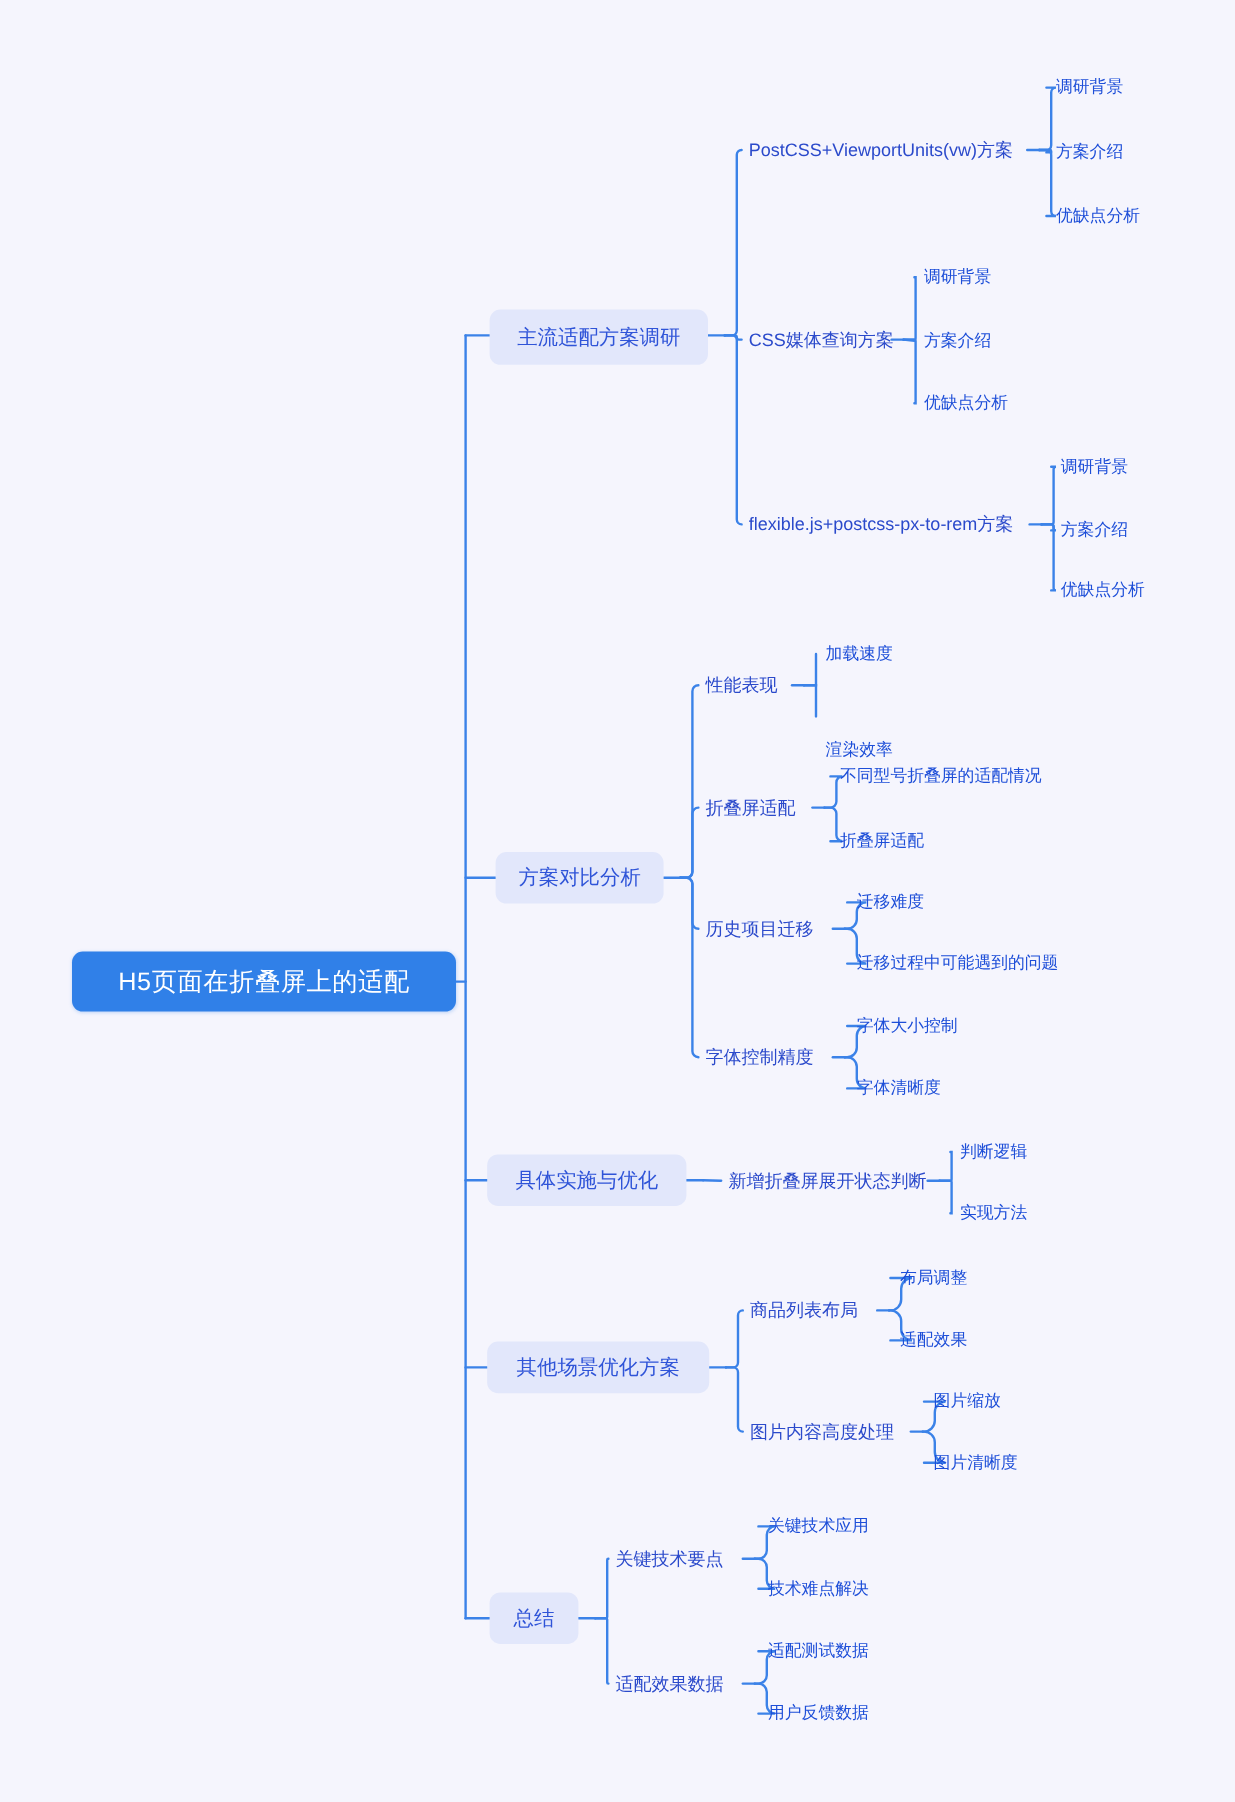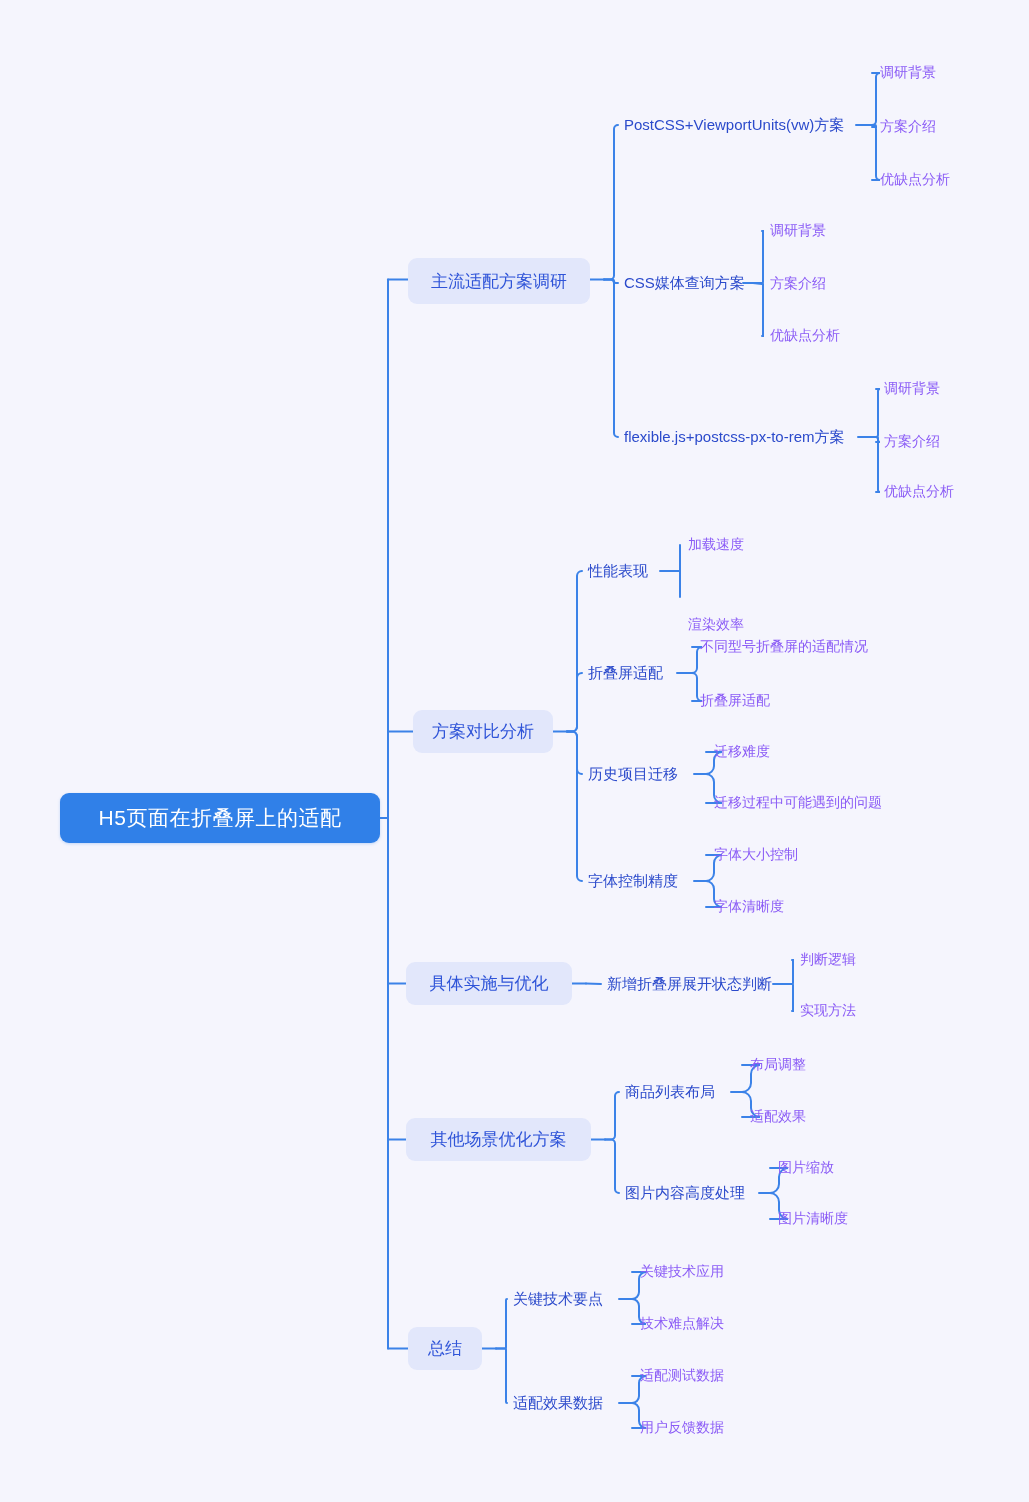--- a/index.html
+++ b/index.html
@@ -51,21 +51,21 @@
     border-radius: 9px;
     padding: 10px 18px;
   }
   .node-l3 {
     color: #2b4acb;
     font-size: 15px;
     background: transparent;
     padding: 0;
   }
   .node-l4 {
-    color: #8b5cf6;
+    color: #1d4ed8;
     font-size: 14px;
     background: transparent;
     padding: 0;
   }
 </style>
 </head>
 <body>
 
 <div id="mindmap-root">
   <svg id="connector-layer" viewBox="0 0 1029 1502" width="1029" height="1502">

